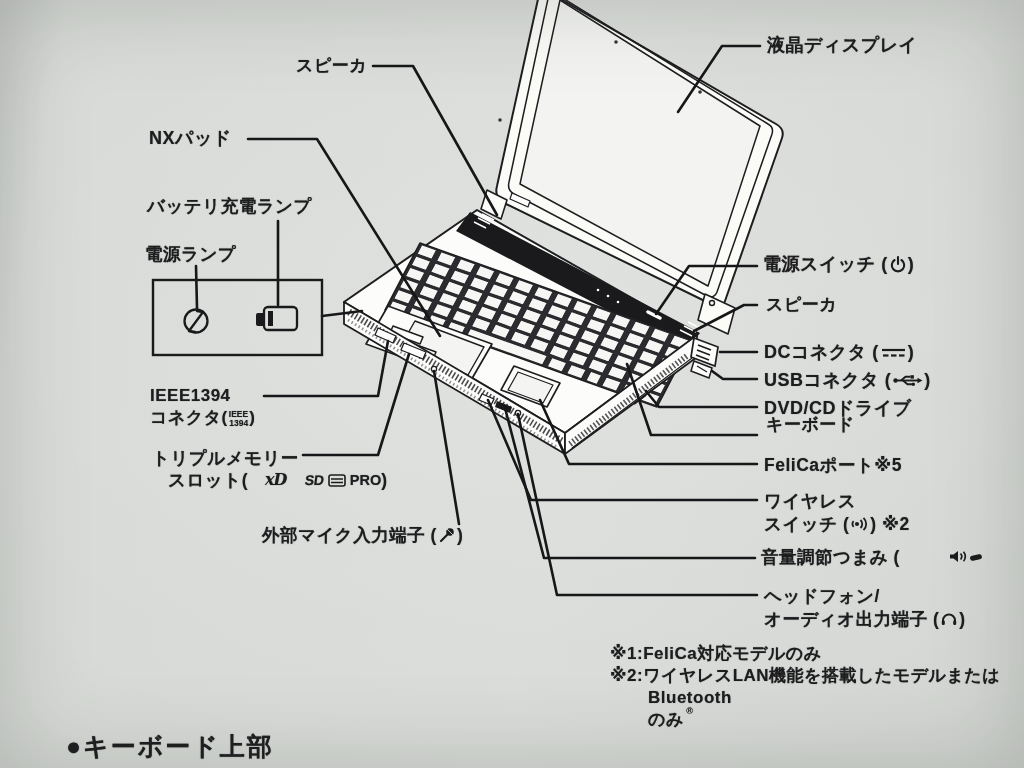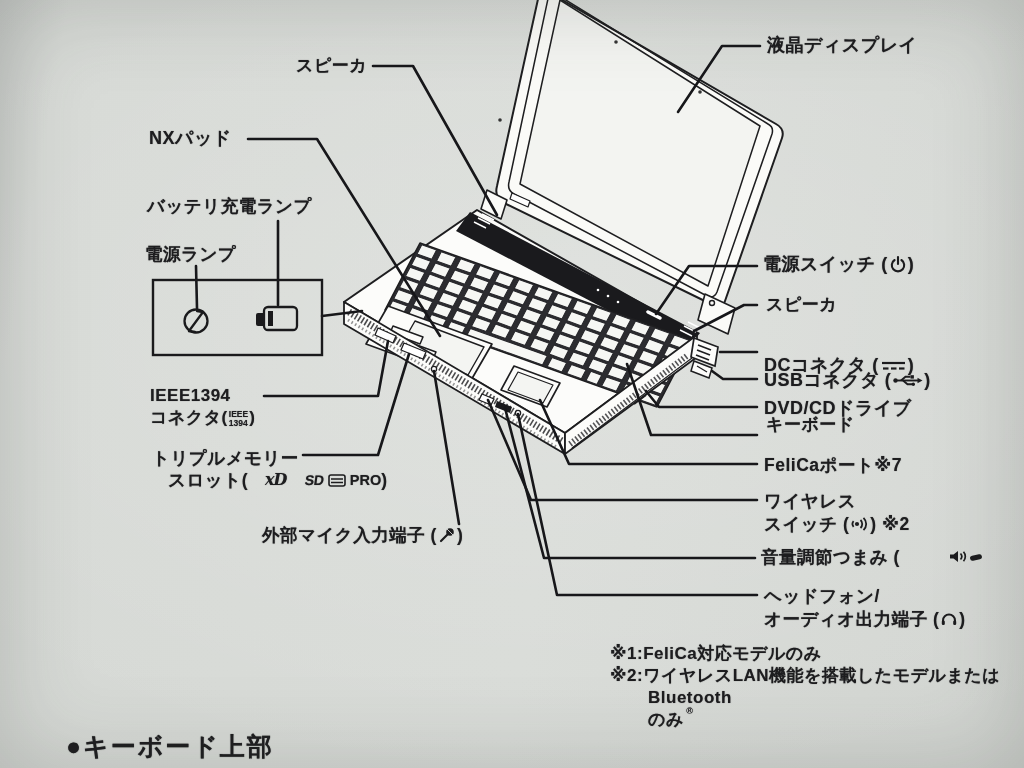--- a/index.html
+++ b/index.html
@@ -18,21 +18,21 @@
   .art{position:absolute; left:0; top:0;}
   .lb{
     position:absolute; font-weight:700; color:#1d1d1f; white-space:nowrap;
     letter-spacing:0.5px; text-shadow:0 0 1px rgba(25,25,28,0.55);
     display:flex; align-items:center; line-height:1.05;
   }
   .fs17{font-size:17px}.fs175{font-size:17.5px}.fs18{font-size:18px}
   .heading{font-size:25px; letter-spacing:2px; text-shadow:0 0 1px rgba(15,15,18,0.7);}
   .icn{display:inline-block; vertical-align:-2px; margin:0 1px;}
   .badge1394{display:inline-flex; flex-direction:column; font-size:8.5px; line-height:1;
-    letter-spacing:0; font-weight:700; transform:translateY(1px); margin:0 1px;}
+    letter-spacing:0; font-weight:700; transform:translateY(1px); margin:0 1px;text-align:right;}
   .xd{font-family:"DejaVu Serif","Liberation Serif",serif; font-style:italic; font-weight:700;
     font-size:16px; margin:0 17px; letter-spacing:-1px;}
   .sd{font-size:14px; font-weight:700; letter-spacing:-0.5px; margin:0 2px; transform:skewX(-8deg);}
   .pro{font-size:14.5px; font-weight:700; letter-spacing:0; margin-left:2px;}
   sup{font-size:9px;}
   .key{fill:#f6f7f4; stroke:#26262a; stroke-width:1.1; stroke-linejoin:round;}
 </style>
 </head>
 <body>
 
@@ -301,21 +301,21 @@
       <svg class="icn" width="18" height="18" viewBox="0 0 18 18">
         <path d="M5.6,5 a6.2,6.2 0 1 0 6.8,0" fill="none" stroke="#1c1c1e" stroke-width="2.1" stroke-linecap="round"></path>
         <line x1="9" y1="2" x2="9" y2="9" stroke="#1c1c1e" stroke-width="2.1" stroke-linecap="round"></line>
       </svg>
       <span>)</span>
   </div>
   <div class="lb fs17" style="left:766px; top:296px;">
       <span>スピーカ</span>
     </div>
 
-  <div class="lb fs18" style="left:764px; top:356px;">
+  <div class="lb fs18" style="left:764px; top:343px;">
     <span>DCコネクタ (</span>
       <svg class="icn" width="27" height="13" viewBox="0 0 27 13">
         <line x1="2" y1="4" x2="25" y2="4" stroke="#1c1c1e" stroke-width="2.2"></line>
         <g stroke="#1c1c1e" stroke-width="2.2">
           <line x1="3" y1="9.5" x2="8.5" y2="9.5"></line>
           <line x1="11" y1="9.5" x2="16.5" y2="9.5"></line>
           <line x1="19" y1="9.5" x2="24.5" y2="9.5"></line>
         </g>
       </svg>
       <span>)</span>
@@ -335,21 +335,21 @@
       <span>)</span>
   </div>
 
   <div class="lb fs18" style="left:764px; top:399px;">
       <span>DVD/CDドライブ</span>
     </div>
   <div class="lb fs17" style="left:766px; top:416px;">
       <span>キーボード</span>
     </div>
   <div class="lb fs175" style="left:764px; top:456px;">
-      <span>FeliCaポート※7</span>
+      <span>FeliCaポート※5</span>
     </div>
 
   <div class="lb fs175" style="left:764px; top:492px;">
       <span>ワイヤレス</span>
     </div>
   <div class="lb fs175" style="left:764px; top:515px;">
     <span>スイッチ (</span>
       <svg class="icn" width="19" height="16" viewBox="0 0 19 16">
         <circle cx="7" cy="8" r="2.1" fill="#1c1c1e"></circle>
         <path d="M10.5,4 a5.5,5.5 0 0 1 0,8" fill="none" stroke="#1c1c1e" stroke-width="1.8"></path>

